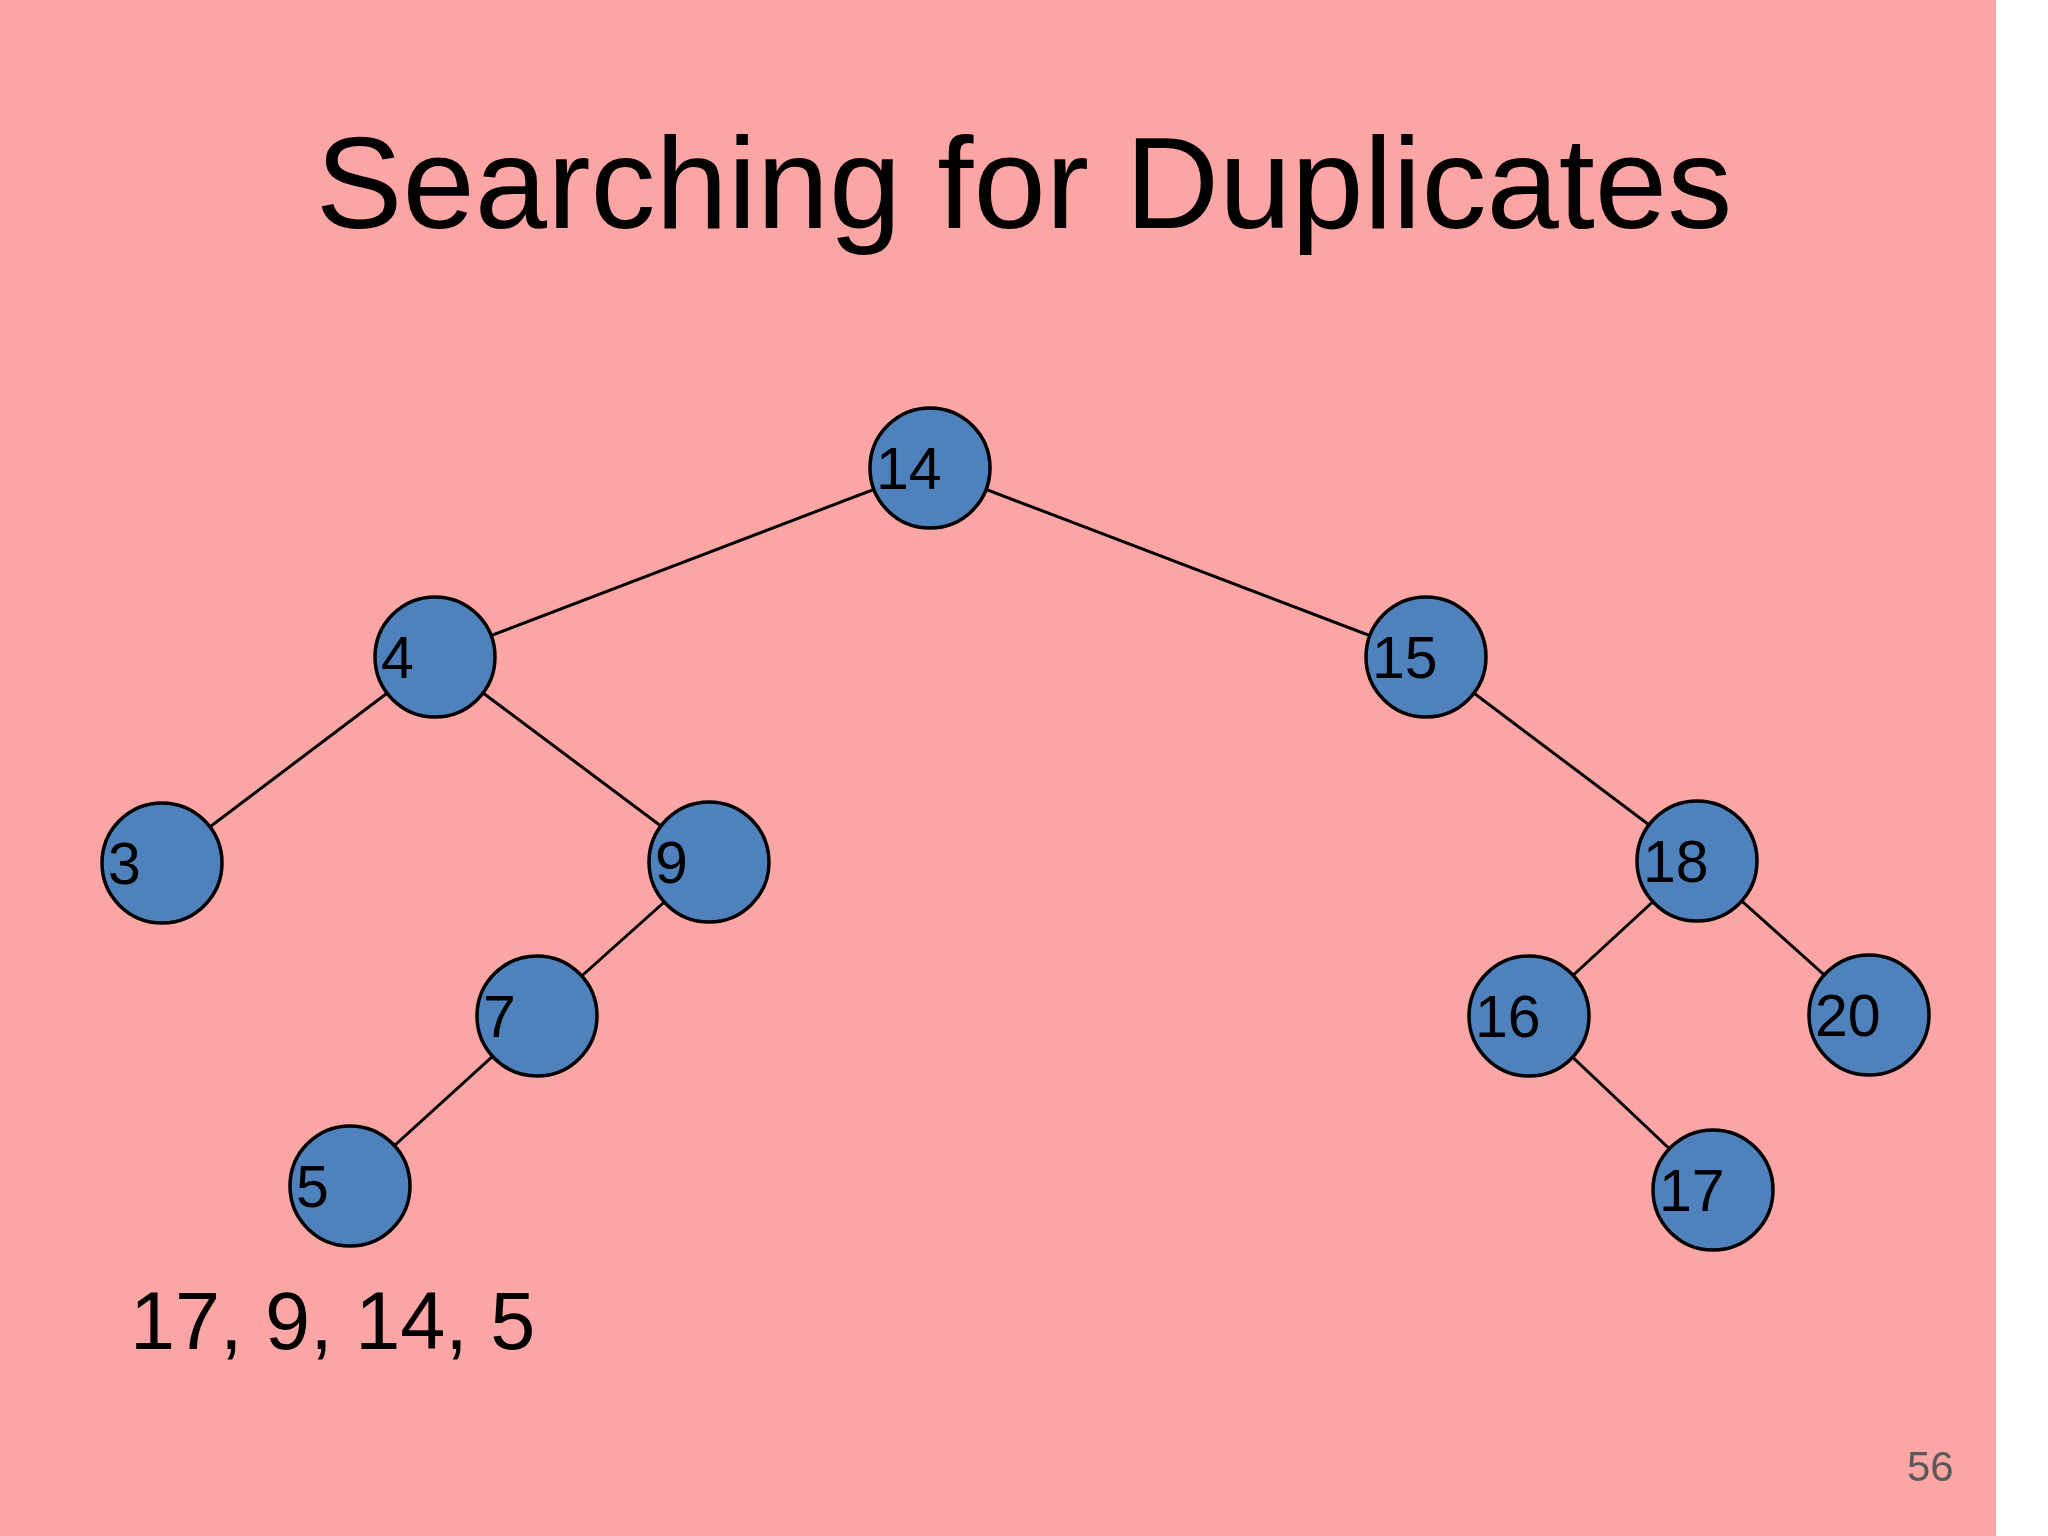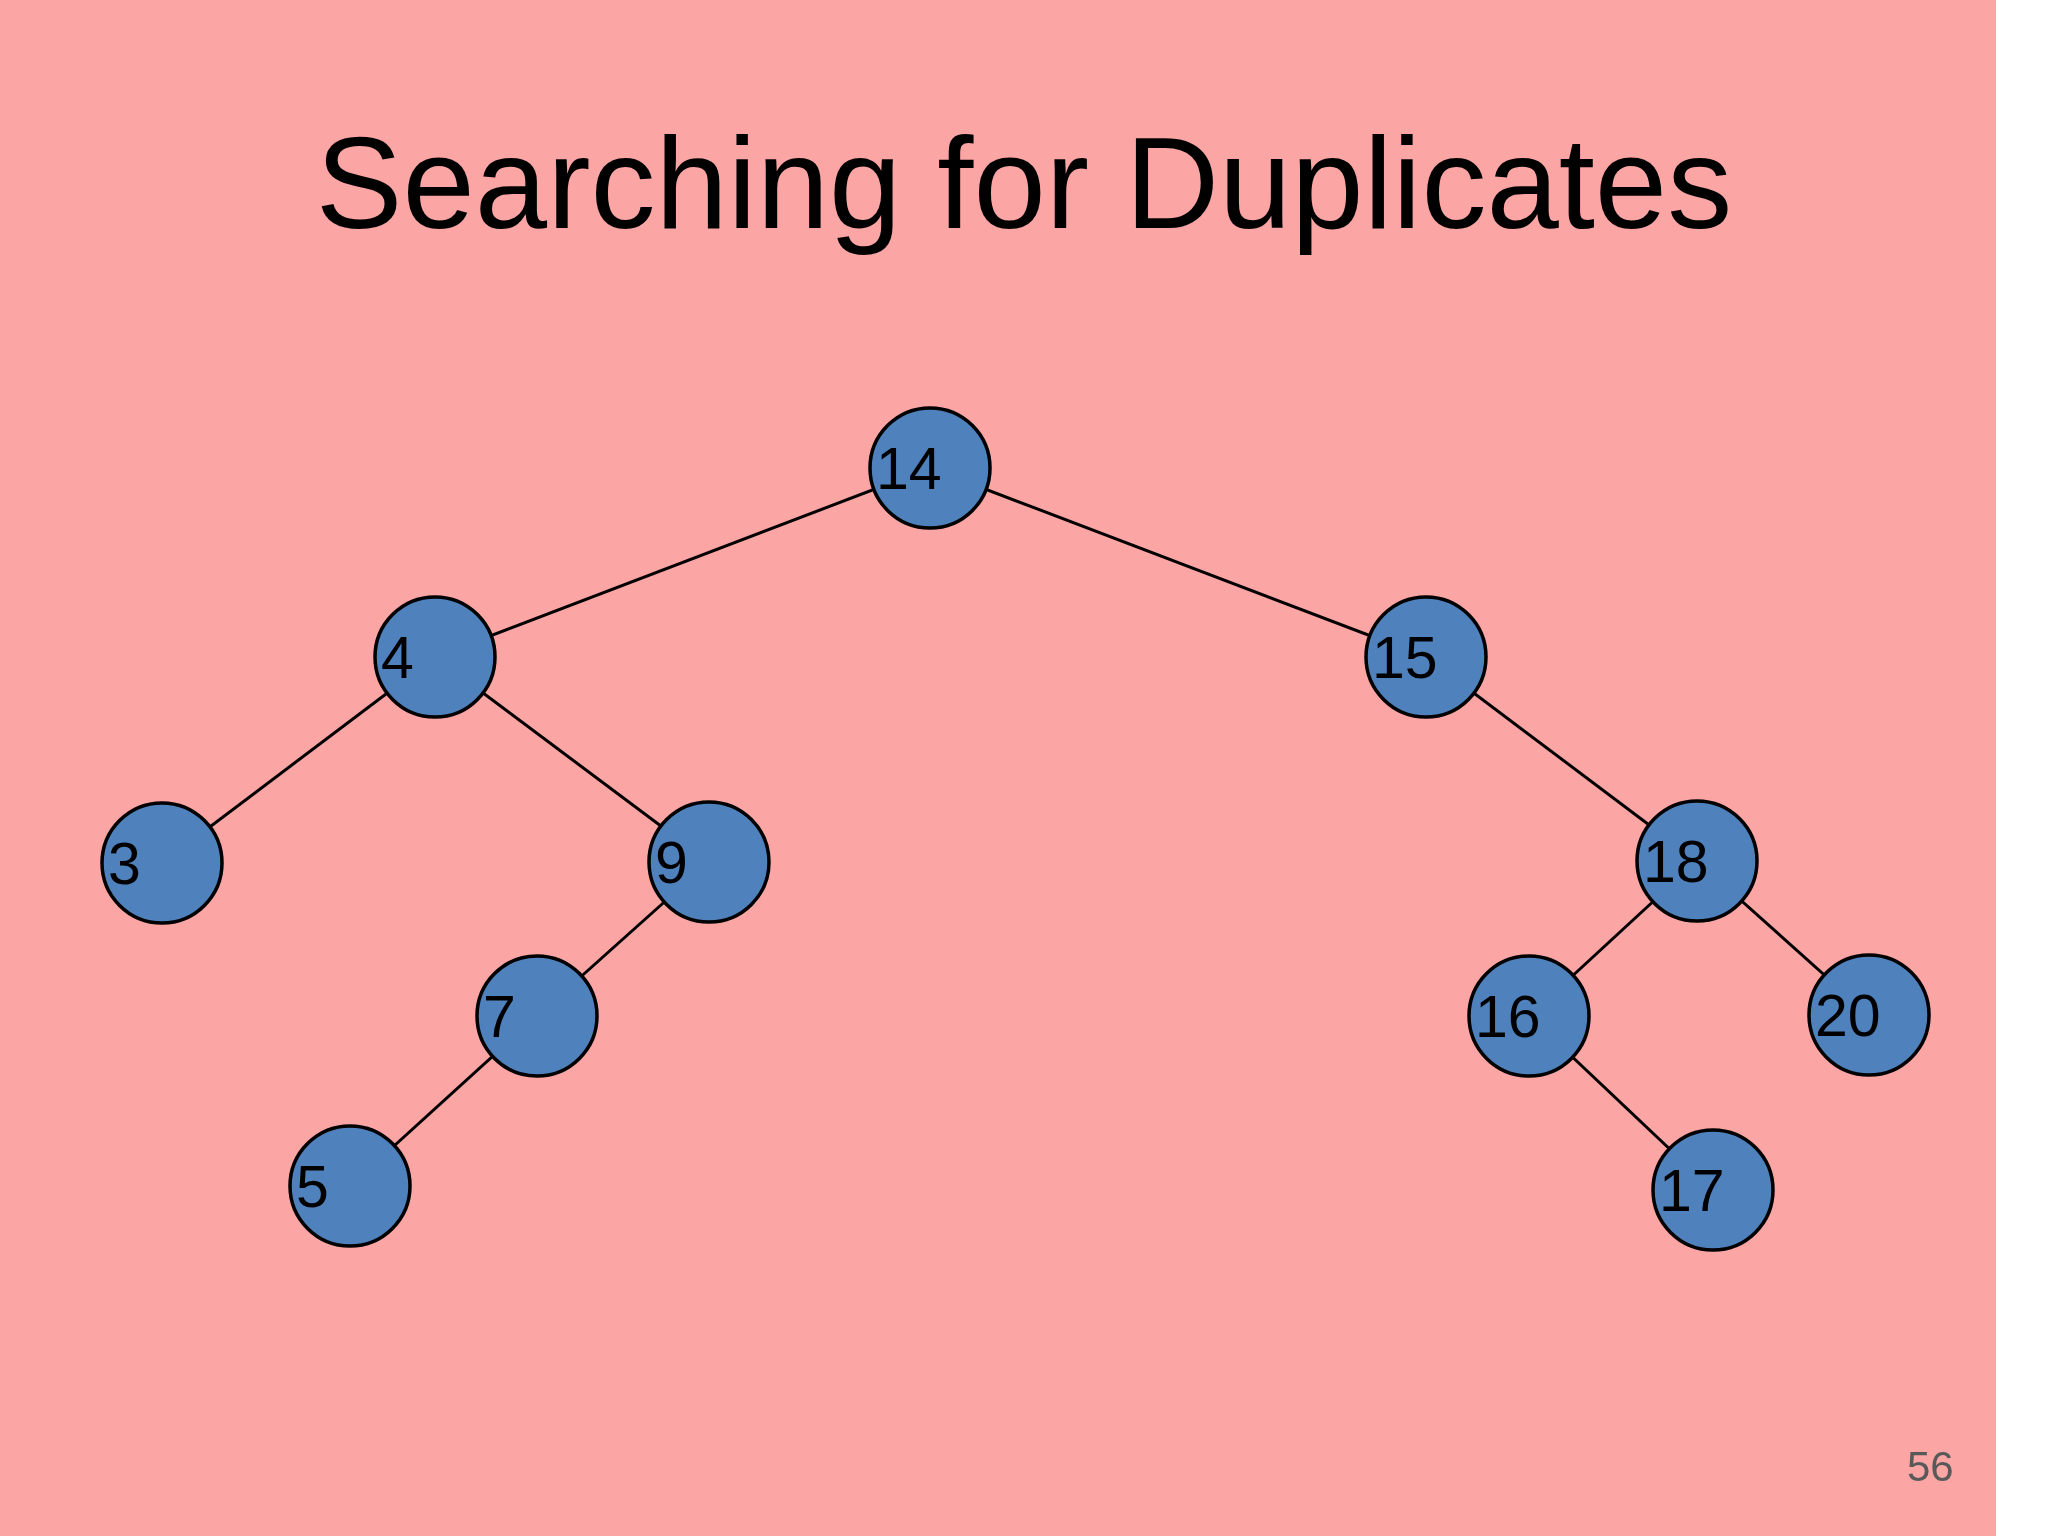--- a/index.html
+++ b/index.html
@@ -136,16 +136,17 @@
       <text class="node-label" x="296" y="1207">5</text>
     </g>
 
     <g>
       <circle class="node-circle" cx="1713" cy="1190" r="60" fill="#4f81bd"></circle>
       <text class="node-label" x="1659" y="1211">17</text>
     </g>
 
   </svg>
 
+  <div class="sequence">17, 9, 14, 5</div>
 
   <div class="page-number">56</div>
 
 </div>
 
 </body></html>

